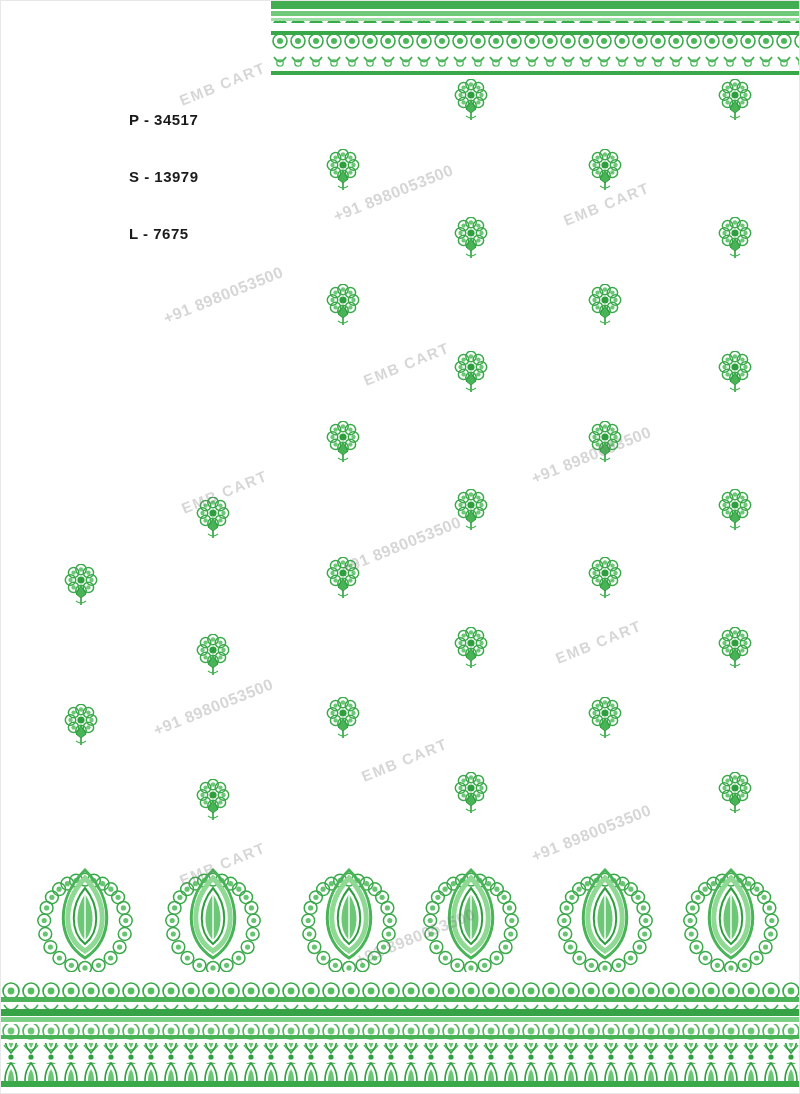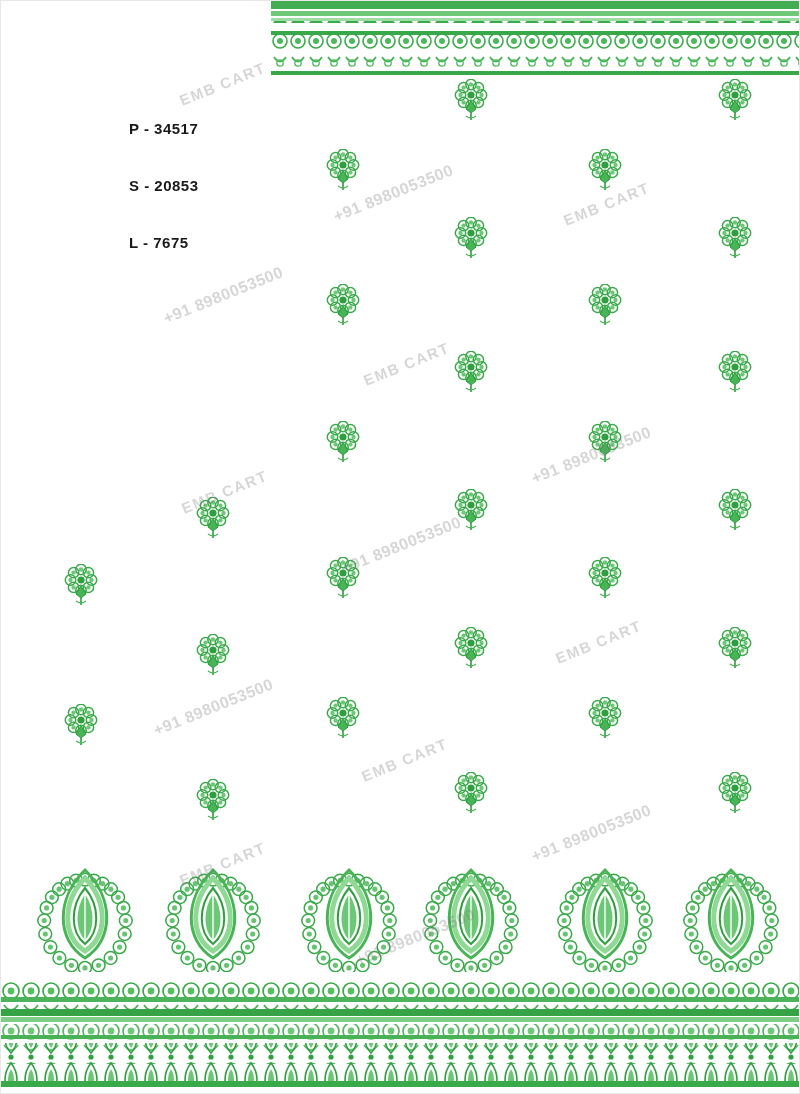--- a/index.html
+++ b/index.html
@@ -19,21 +19,20 @@
     border: 1px solid #e8e8e8;
     box-sizing: border-box;
   }
 
   
   .code-list {
     position: absolute;
     left: 128px;
     top: 110px;
     z-index: 40;
-    margin-top: 9px;
   }
   .code-line {
     font-family: "Liberation Sans", sans-serif;
     font-size: 15px;
     font-weight: bold;
     color: #1a1a1a;
     letter-spacing: 0.5px;
     margin-bottom: 40px;
     white-space: nowrap;
   }
@@ -121,21 +120,21 @@
       <rect x="0" y="40" width="800" height="5" fill="#7ccf84"></rect>
       <rect x="0" y="47" width="800" height="40" fill="url(#botPatA)" opacity="0.85"></rect>
       <rect x="0" y="58" width="800" height="4" fill="#49b257"></rect>
       <rect x="0" y="66" width="800" height="42" fill="url(#botPatB)"></rect>
       <rect x="0" y="104" width="800" height="6" fill="#3aa94a"></rect>
     </svg>
   </div>
 
   <div class="code-list">
     <div class="code-line">P - 34517</div>
-    <div class="code-line">S - 20853</div>
+    <div class="code-line">S - 13979</div>
     <div class="code-line">L - 7675</div>
   </div>
 
   <div id="motif-layer">
       <div class="motif" style="left: 448px; top: 78px;">
         <svg width="44" height="44" viewBox="0 0 44 44">
     <circle cx="22.0" cy="5.5" r="5.2" fill="none" stroke="#3aa94a" stroke-width="1.5"></circle>
           <circle cx="22.0" cy="5.5" r="2.2" fill="#6cc776"></circle>
           <circle cx="29.4" cy="8.6" r="5.2" fill="none" stroke="#3aa94a" stroke-width="1.5"></circle>
           <circle cx="29.4" cy="8.6" r="2.2" fill="#6cc776"></circle>

